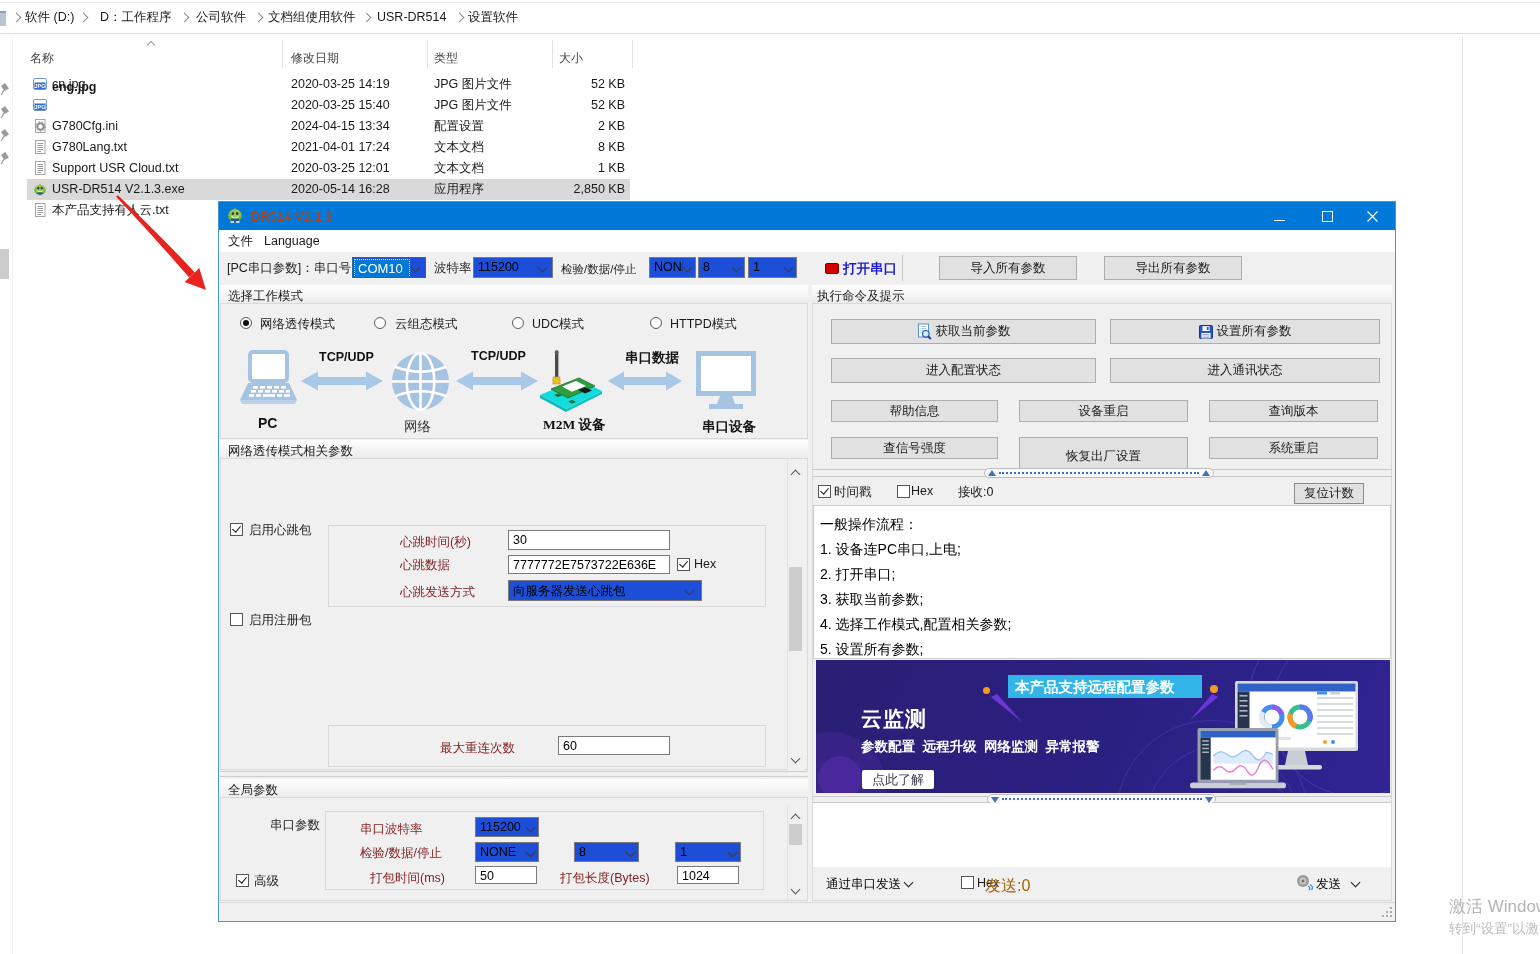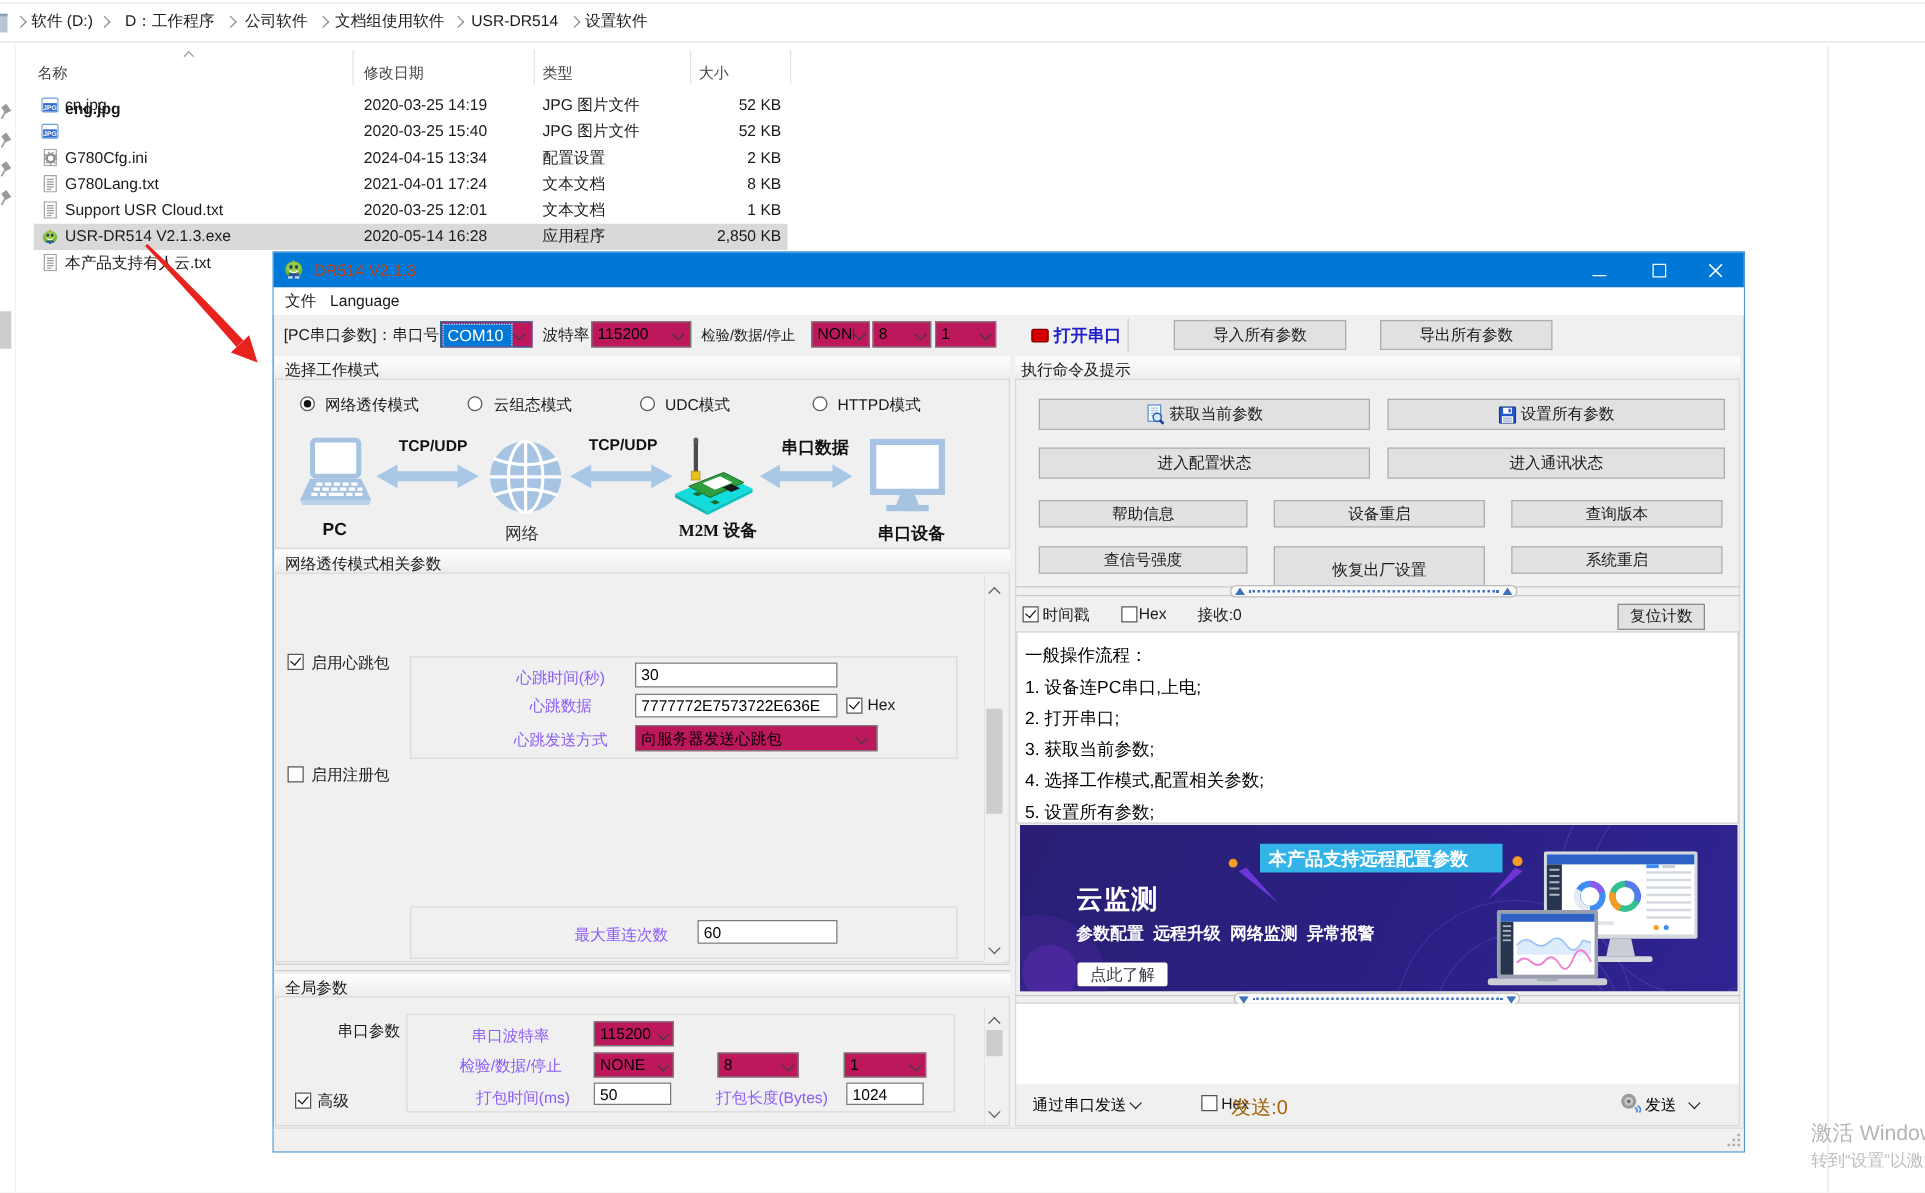--- a/index.html
+++ b/index.html
@@ -10,30 +10,30 @@
 .hd{position:absolute;font-size:12px;color:#454545;white-space:nowrap;}
 .chev{position:absolute;width:6px;height:6px;border-right:1.4px solid #8a8a8a;border-bottom:1.4px solid #8a8a8a;transform:rotate(-45deg);}
 .vsep{position:absolute;width:1px;background:#e4e4e4;}
 .btn{position:absolute;background:#e1e1e1;border:1px solid #adadad;font-size:12.5px;color:#1a1a1a;
  display:flex;align-items:center;justify-content:center;white-space:nowrap;box-sizing:border-box;}
 .cb{position:absolute;width:13px;height:13px;background:#fff;border:1px solid #555;box-sizing:border-box;}
 .cb.on::after{content:"";position:absolute;left:2.5px;top:0px;width:4px;height:7px;
  border-right:1.8px solid #111;border-bottom:1.8px solid #111;transform:rotate(40deg);}
 .radio{position:absolute;width:12px;height:12px;border-radius:50%;background:#fff;border:1px solid #5a5a5a;box-sizing:border-box;}
 .radio.on::after{content:"";position:absolute;left:2px;top:2px;width:6px;height:6px;border-radius:50%;background:#111;}
-.combo{position:absolute;background:#be185d;border:1px solid #7a7a7a;box-sizing:border-box;
+.combo{position:absolute;background:#1d4ed8;border:1px solid #7a7a7a;box-sizing:border-box;
  font-size:12.5px;color:#000;overflow:hidden;white-space:nowrap;}
 .combo .tx{position:absolute;left:4px;top:2px;}
 .dn{position:absolute;width:6px;height:6px;border-right:1.5px solid #3c3c3c;border-bottom:1.5px solid #3c3c3c;transform:rotate(45deg);}
 .inp{position:absolute;background:#fff;border:1px solid #7a7a7a;box-sizing:border-box;font-size:12.5px;color:#000;padding:2px 0 0 4px;overflow:hidden;white-space:nowrap;}
 .ghead{position:absolute;height:19px;background:linear-gradient(#ffffff,#ececec);
  border-bottom:1px solid #d9d9d9;font-size:12.5px;color:#1a1a1a;padding:3px 0 0 8px;box-sizing:border-box;white-space:nowrap;}
 .grp{position:absolute;border:1px solid #d9d9d9;box-sizing:border-box;}
 .lbl{position:absolute;font-size:12.5px;color:#1a1a1a;white-space:nowrap;}
-.rlbl{position:absolute;font-size:12.5px;color:#8b5cf6;white-space:nowrap;text-align:center;}
+.rlbl{position:absolute;font-size:12.5px;color:#7f1d1d;white-space:nowrap;text-align:left;}
 .serif{font-family:"Liberation Serif",serif;}
 </style>
 </head>
 <body>
 
 <div class="a" style="left:0;top:2px;width:1540px;height:1px;background:#e9e9e9;"></div>
 <div class="a" style="left:0;top:33px;width:1540px;height:1px;background:#e2e2e2;"></div>
 
 <div class="a" style="left:0;top:11px;width:6px;height:13px;background:#b9c6d2;border-top:2px solid #8fa0b0;"></div>
 <div class="chev" style="left:13px;top:14px;"></div>

